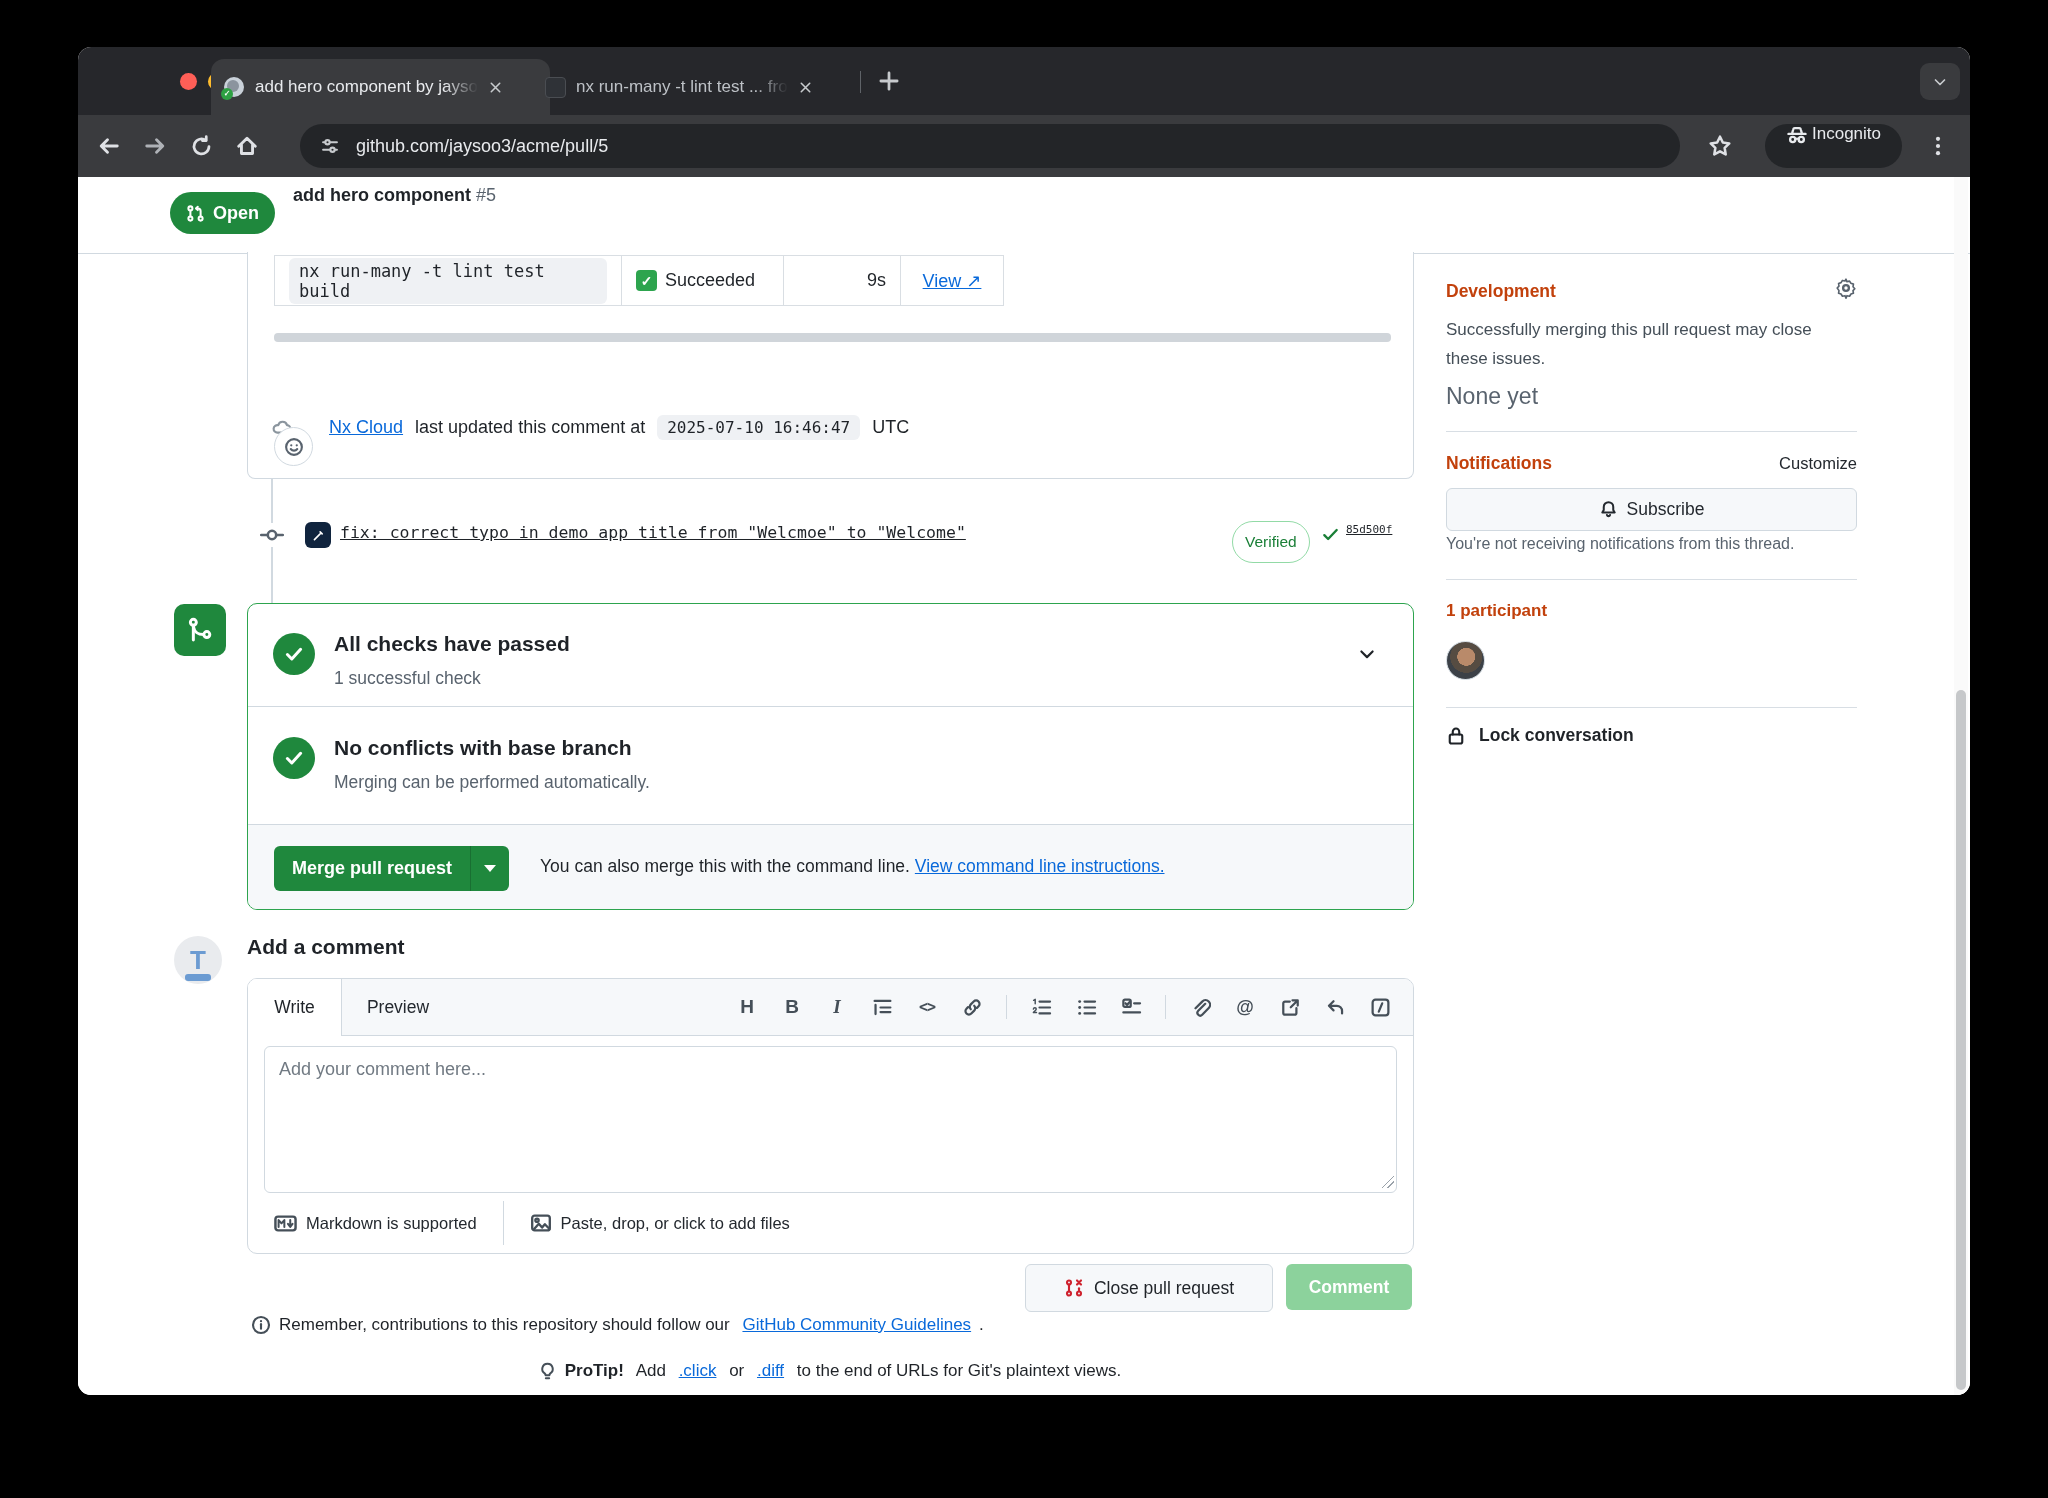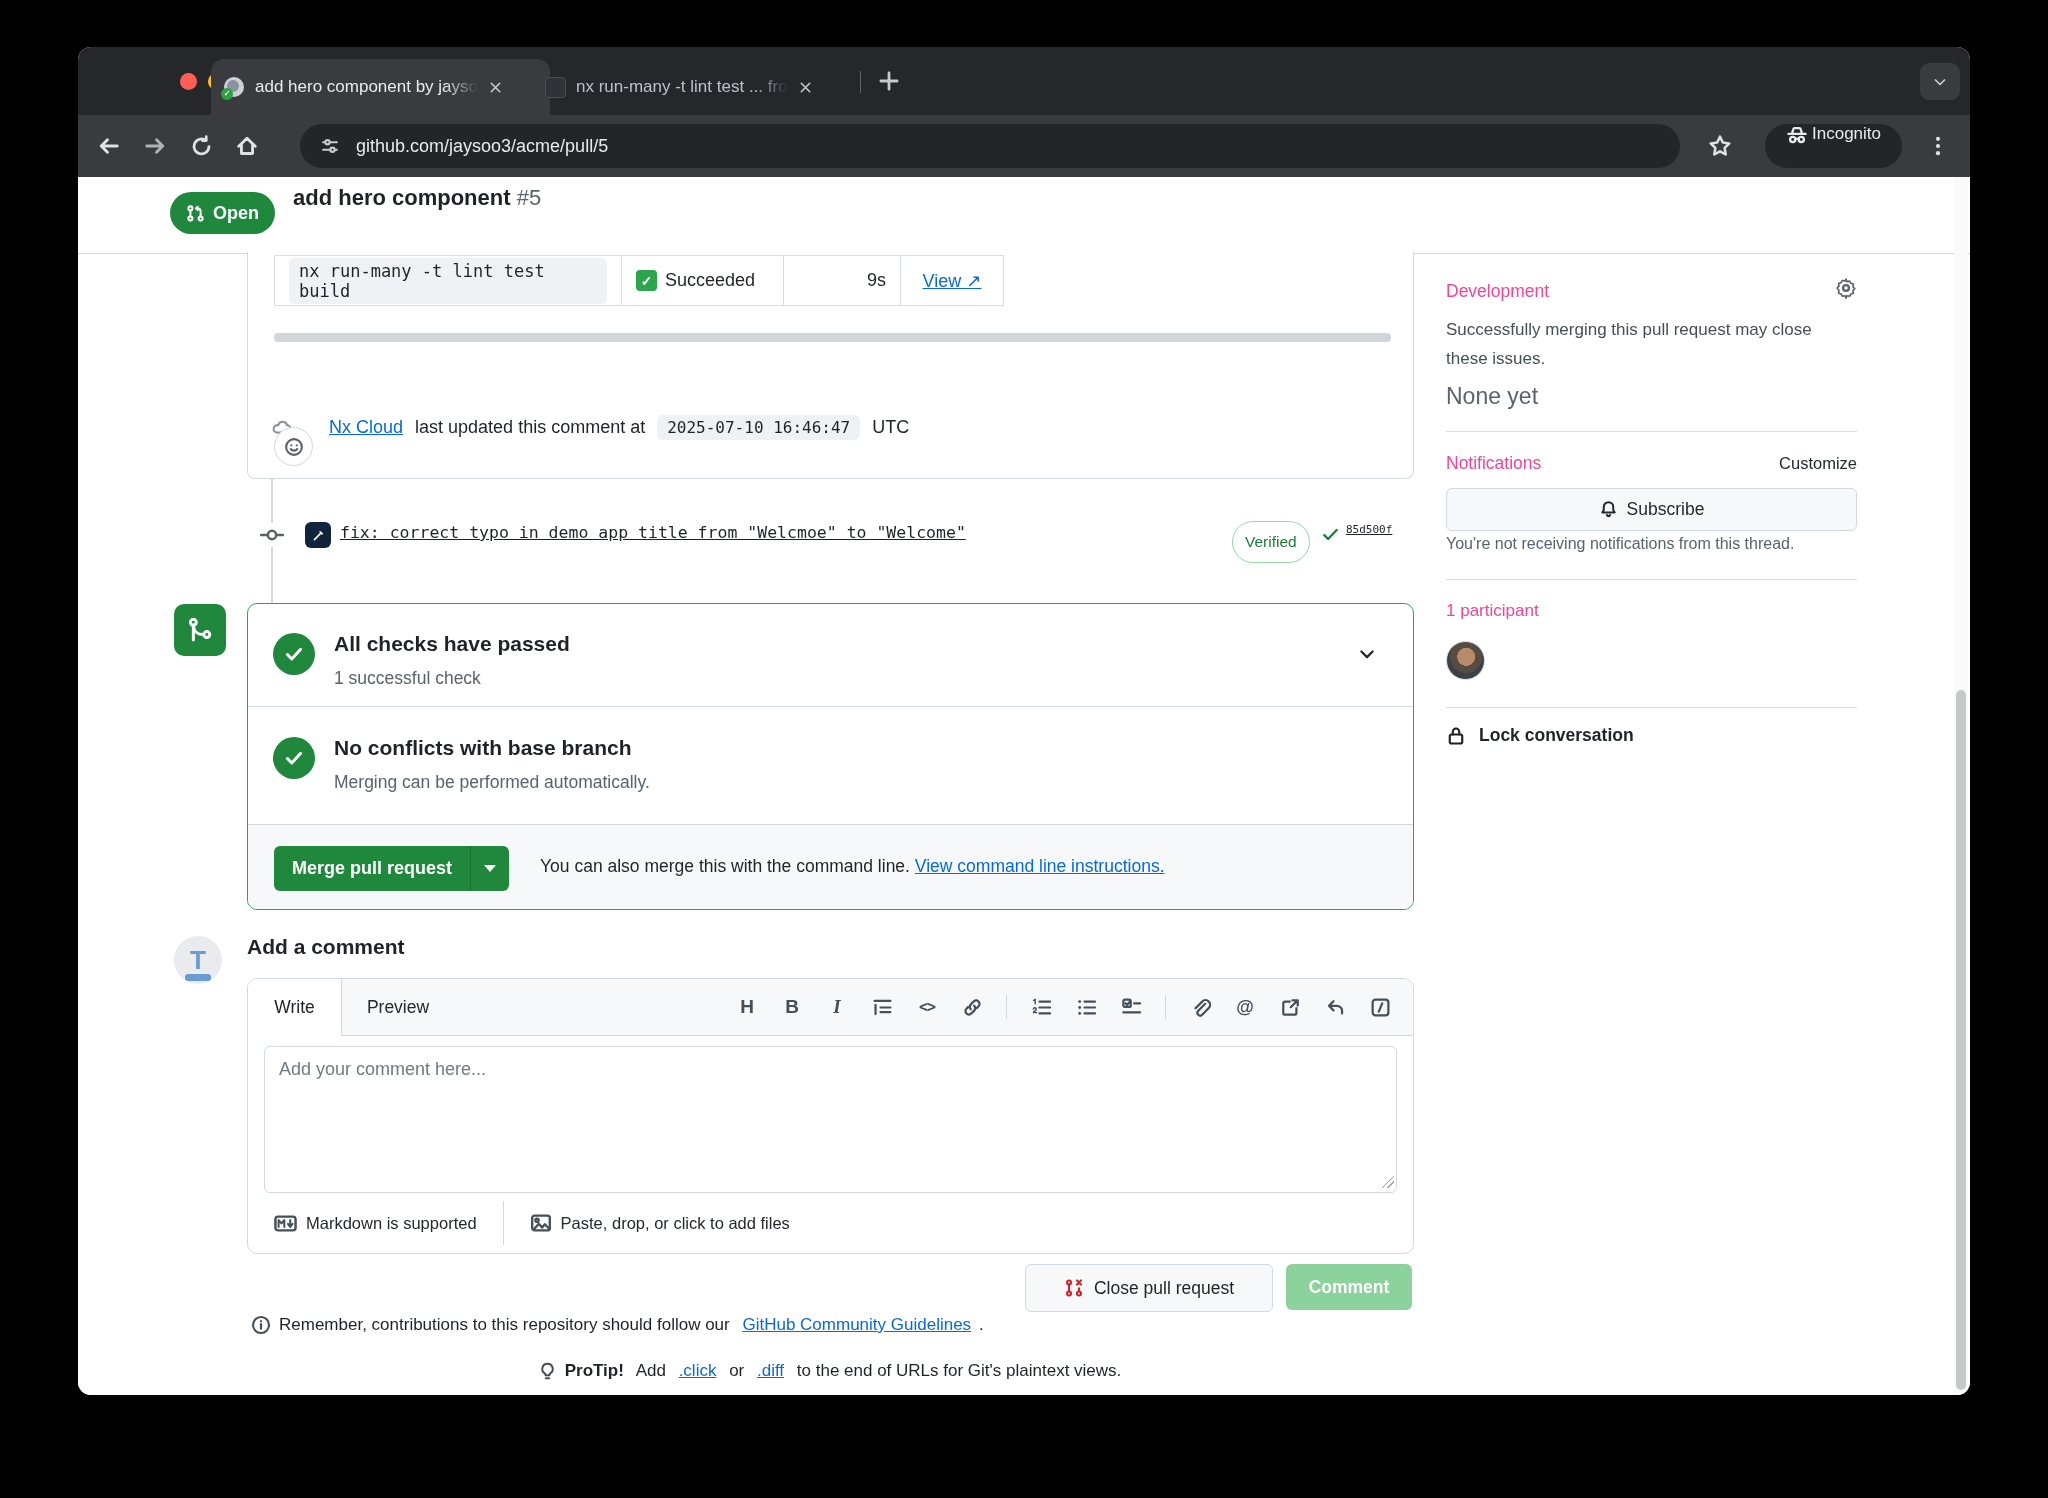--- a/index.html
+++ b/index.html
@@ -23,21 +23,21 @@
   .navic{width:46px;display:flex;justify-content:center;}
   .urlpill{position:absolute;left:222px;top:9px;width:1380px;height:44px;border-radius:22px;background:#232528;
     display:flex;align-items:center;color:#e8eaed;}
   .incog{position:absolute;left:1687px;top:9px;width:137px;height:44px;border-radius:22px;background:#232528;
     display:flex;align-items:flex-start;justify-content:center;gap:4px;color:#e8eaed;font-size:17px;}
   
   .page{position:absolute;left:0;top:130px;width:100%;height:1218px;background:#fff;color:#1f2328;}
   .prheader{position:absolute;left:0;top:0;width:100%;height:76px;border-bottom:1px solid #d1d9e0;background:#fff;}
   .openpill{position:absolute;left:92px;top:15px;height:42px;border-radius:21px;background:#1f883d;color:#fff;
     display:flex;align-items:center;gap:8px;padding:0 16px;font-size:18px;font-weight:700;}
-  .prtitle{position:absolute;left:215px;top:8px;font-size:22px;font-weight:700;white-space:pre;}
+  .prtitle{position:absolute;left:215px;top:8px;font-size:18px;font-weight:700;white-space:pre;}
   .prnum{font-weight:400;color:#59636e;}
   .prsub{position:absolute;left:215px;top:42px;font-size:17px;white-space:pre;display:flex;align-items:center;}
   .chip{font-family:"DejaVu Sans Mono",monospace;font-size:15px;background:#ddf4ff;color:#0969da;border-radius:6px;padding:2px 8px;}
   .codechip{font-family:"DejaVu Sans Mono",monospace;font-size:16px;background:#eff1f4;border-radius:6px;padding:3px 10px;color:#1f2328;}
   a,.lnk{color:#0969da;text-decoration:underline;cursor:pointer;}
   
   .nxbox{position:absolute;left:169px;top:75px;width:1165px;height:226px;border:1px solid #d1d9e0;border-top:none;
     border-radius:0 0 8px 8px;background:#fff;}
   .ctable{position:absolute;left:26px;top:3px;height:51px;display:flex;font-size:18px;}
   .ctd{border:1px solid #d9dee3;border-left:none;display:flex;align-items:center;padding:0 14px;}
@@ -91,21 +91,21 @@
   
   .btn-close{position:absolute;left:947px;top:1087px;width:246px;height:46px;background:#f6f8fa;border:1px solid #d1d9e0;
     border-radius:6px;display:flex;align-items:center;justify-content:center;gap:10px;font-size:17.5px;font-weight:500;cursor:pointer;}
   .btn-comment{position:absolute;left:1208px;top:1087px;width:126px;height:46px;background:#8cd29c;border-radius:6px;
     display:flex;align-items:center;justify-content:center;color:#fff;font-size:17.5px;font-weight:600;}
   .gline{position:absolute;left:173px;top:1138px;display:flex;align-items:center;gap:8px;font-size:17px;white-space:pre;}
   .protip{position:absolute;left:169px;top:1184px;width:1165px;display:flex;justify-content:center;align-items:center;gap:8px;
     font-size:17px;white-space:pre;}
   
   .sb{position:absolute;left:1368px;top:0;width:411px;}
-  .sb-h{font-size:17.5px;font-weight:400;color:#ec4899;}
+  .sb-h{font-size:17.5px;font-weight:700;color:#c2410c;}
   .sb-div{position:absolute;left:0;width:100%;height:1px;background:#d8dee4;}
   .subscribe{position:absolute;left:0;top:311px;width:409px;height:41px;background:#f6f8fa;border:1px solid #d1d9e0;border-radius:6px;
     display:flex;align-items:center;justify-content:center;gap:9px;font-size:17.5px;font-weight:500;color:#24292f;cursor:pointer;}
   .pavatar{position:absolute;left:0;top:464px;width:37px;height:37px;border-radius:50%;
     background:radial-gradient(circle at 52% 40%,#b98a6a 0 30%,#564c42 31% 54%,#3c4147 55% 100%);border:1px solid #d1d9e0;}
   
   .sbar-track{position:absolute;right:2px;top:0;width:14px;height:1218px;background:#fafafa;}
   .sbar-thumb{position:absolute;left:2px;top:513px;width:10px;height:700px;border-radius:5px;background:#c6c8ca;}
 </style>
 </head>

